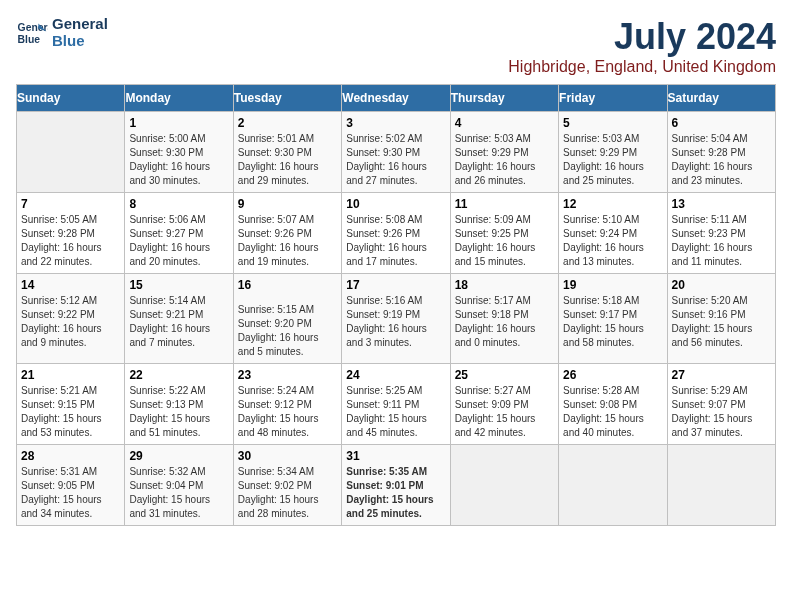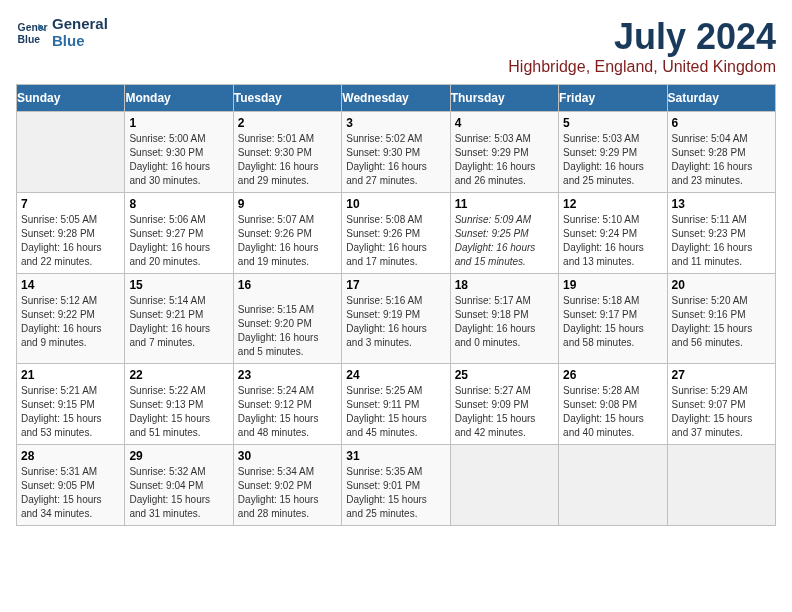--- a/index.html
+++ b/index.html
@@ -172,21 +172,21 @@
 Daylight: 16 hours and 19 minutes.</div>
         </td>
         <td>
           <span class="day-number">10</span>
           <div class="day-info" style="white-space: pre-line;">Sunrise: 5:08 AM
 Sunset: 9:26 PM
 Daylight: 16 hours and 17 minutes.</div>
         </td>
         <td>
           <span class="day-number">11</span>
-          <div class="day-info" style="white-space: pre-line; font-style: italic;">Sunrise: 5:09 AM
+          <div class="day-info" style="white-space: pre-line;">Sunrise: 5:09 AM
 Sunset: 9:25 PM
 Daylight: 16 hours and 15 minutes.</div>
         </td>
         <td>
           <span class="day-number">12</span>
           <div class="day-info" style="white-space: pre-line;">Sunrise: 5:10 AM
 Sunset: 9:24 PM
 Daylight: 16 hours and 13 minutes.</div>
         </td>
         <td>
@@ -298,21 +298,21 @@
 Daylight: 15 hours and 31 minutes.</div>
         </td>
         <td>
           <span class="day-number">30</span>
           <div class="day-info" style="white-space: pre-line;">Sunrise: 5:34 AM
 Sunset: 9:02 PM
 Daylight: 15 hours and 28 minutes.</div>
         </td>
         <td>
           <span class="day-number">31</span>
-          <div class="day-info" style="white-space: pre-line;">Sunrise: 5:35 AM
+          <div class="day-info" style="white-space: pre-line; font-weight: bold;">Sunrise: 5:35 AM
 Sunset: 9:01 PM
 Daylight: 15 hours and 25 minutes.</div>
         </td>
         <td class="empty-cell"></td>
         <td class="empty-cell"></td>
         <td class="empty-cell"></td>
       </tr>
     </tbody>
 </table>
 

